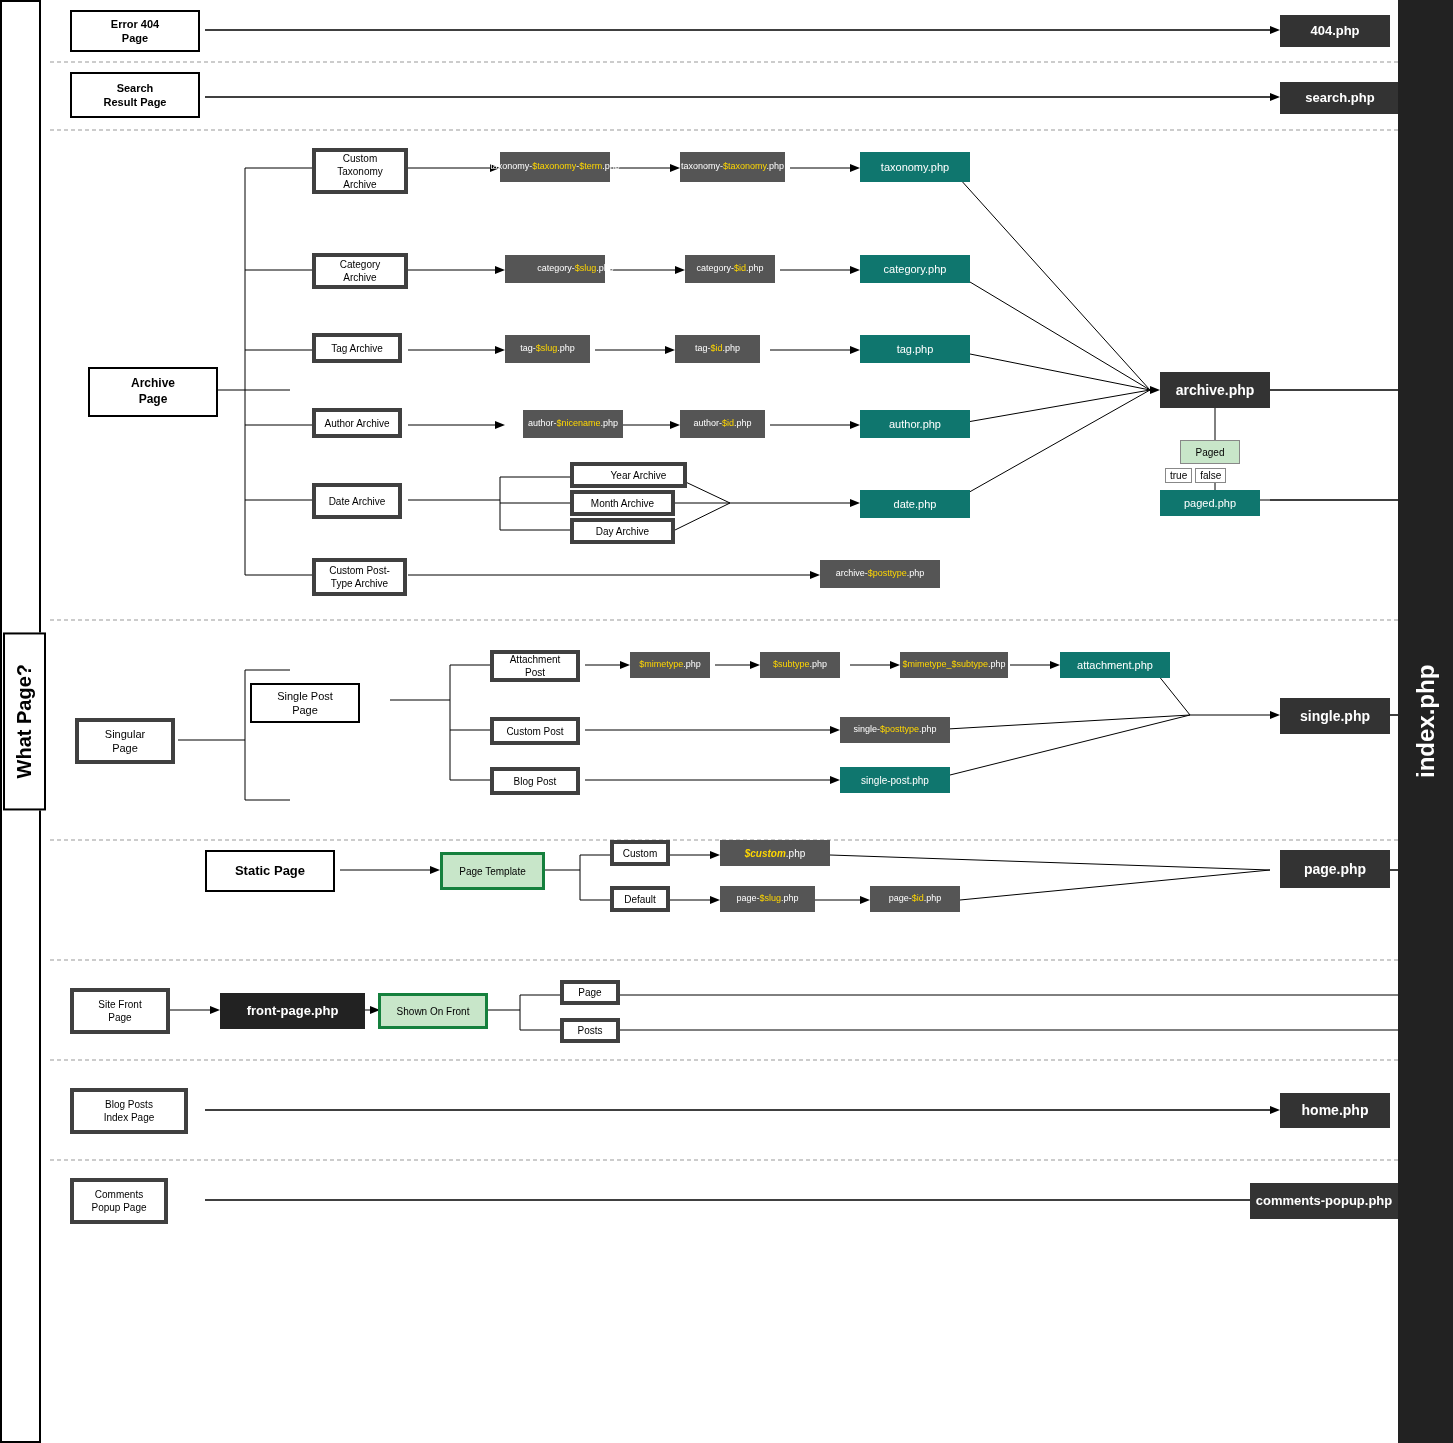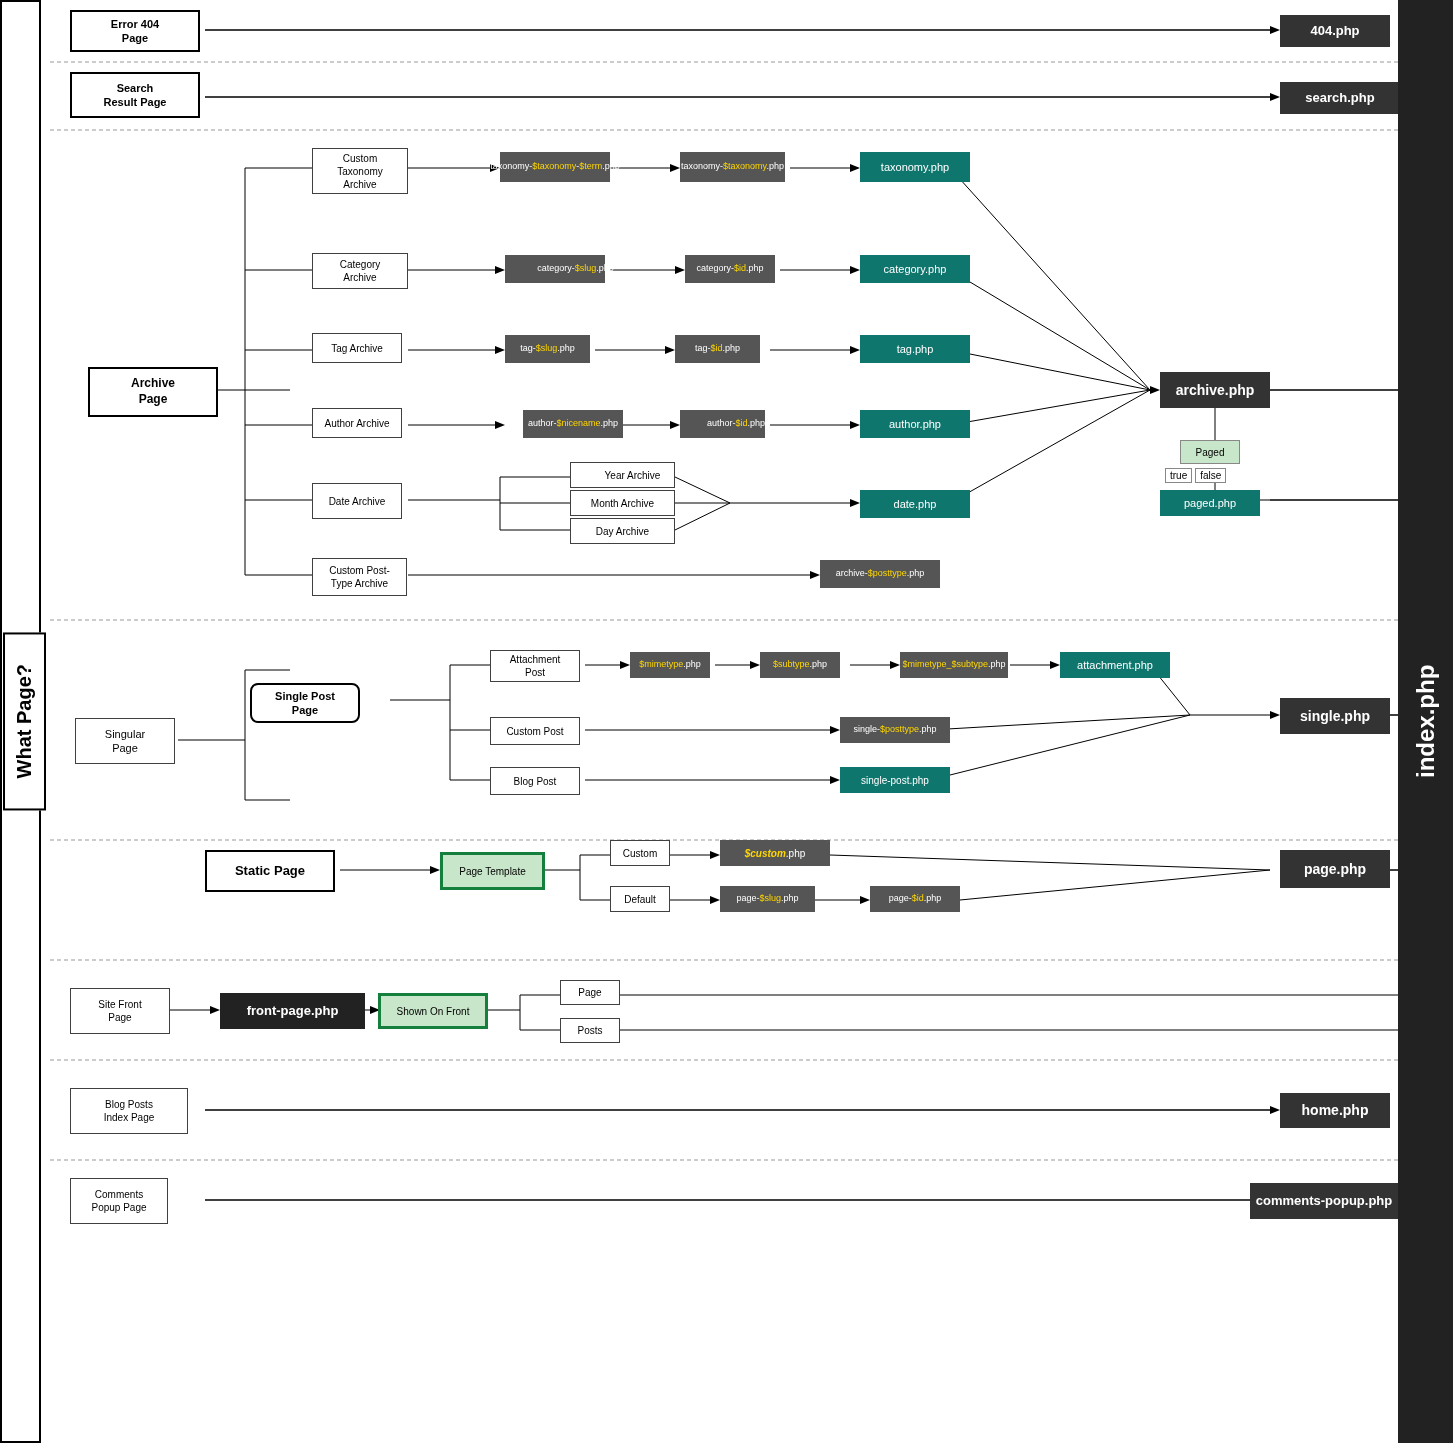--- a/index.html
+++ b/index.html
@@ -73,21 +73,21 @@
       top: 0;
       left: 0;
       width: 100%;
       height: 100%;
       pointer-events: none;
     }
 
     
     .node {
       position: absolute;
-      border: 1px solid #404040;
+      border: 4px solid #404040;
       background: #fff;
       display: flex;
       align-items: center;
       justify-content: center;
       text-align: center;
       font-size: 11px;
       line-height: 1.3;
     }
 
     .node.bold-border {
@@ -400,33 +400,33 @@
     </div>
 
     <div class="node" style="left:262px; top:408px; width:90px; height:30px; font-size:10px;">
       <span>Author Archive</span>
     </div>
 
     <div class="node medium-dark" style="left:455px; top:410px; width:100px; height:28px; font-size:9px;margin-left:18px;">
       <span>author-<span class="highlight-yellow">$nicename</span>.php</span>
     </div>
 
-    <div class="node medium-dark" style="left:630px; top:410px; width:85px; height:28px; font-size:9px;justify-content:flex-end;">
+    <div class="node medium-dark" style="left:630px; top:410px; width:85px; height:28px; font-size:9px;">
       <span>author-<span class="highlight-yellow">$id</span>.php</span>
     </div>
 
     <div class="node dark-sm" style="left:810px; top:410px; width:110px; height:28px;">
       <span>author.php</span>
     </div>
 
     <div class="node" style="left:262px; top:483px; width:90px; height:36px; font-size:10px;">
       <span>Date Archive</span>
     </div>
 
-    <div class="node" style="left:520px; top:462px; width:105px; height:26px; font-size:10px;padding-left:20px;">
+    <div class="node" style="left:520px; top:462px; width:117px; height:26px; font-size:10px;padding-left:20px;">
       <span>Year Archive</span>
     </div>
 
     <div class="node" style="left:520px; top:490px; width:105px; height:26px; font-size:10px;">
       <span>Month Archive</span>
     </div>
 
     <div class="node" style="left:520px; top:518px; width:105px; height:26px; font-size:10px;">
       <span>Day Archive</span>
     </div>
@@ -457,21 +457,21 @@
     </div>
 
     <div class="node dark-sm" style="left:1110px; top:490px; width:100px; height:26px; font-size:11px;">
       <span>paged.php</span>
     </div>
 
     <div class="node" style="left:25px; top:718px; width:100px; height:46px; font-size:11px;">
       <span>Singular<br>Page</span>
     </div>
 
-    <div class="node bold-border" style="left:200px; top:683px; width:110px; height:40px; font-size:11px; font-weight:bold;border-radius:8px;">
+    <div class="node bold-border" style="left:200px; top:683px; width:110px; height:40px; font-size:11px; font-weight:normal;">
       <span>Single Post<br>Page</span>
     </div>
 
     <div class="node" style="left:440px; top:650px; width:90px; height:32px; font-size:10px;">
       <span>Attachment<br>Post</span>
     </div>
 
     <div class="node medium-dark" style="left:580px; top:652px; width:80px; height:26px; font-size:9px;">
       <span><span class="highlight-yellow">$mimetype</span>.php</span>
     </div>

